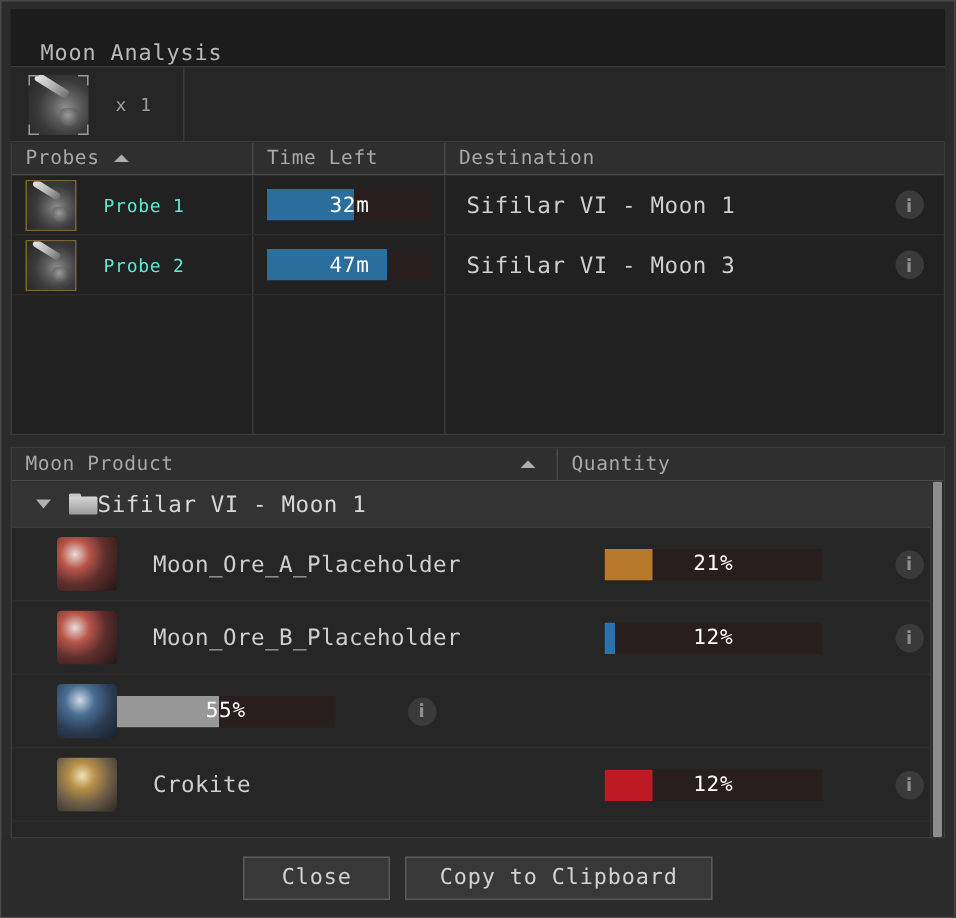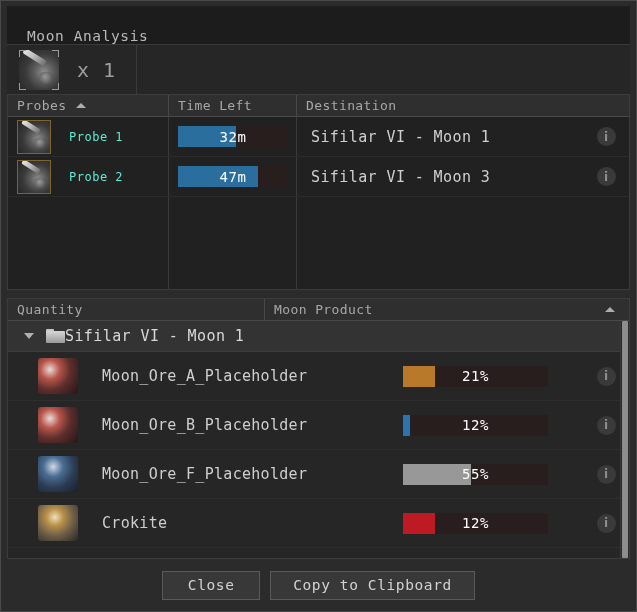--- a/index.html
+++ b/index.html
@@ -91,21 +91,21 @@
     width: 7px; height: 7px;
     border: 1px solid #9a9a9a;
   }
   .corner-frame i:nth-child(1){ left:0; top:0; border-right:none; border-bottom:none; }
   .corner-frame i:nth-child(2){ right:0; top:0; border-left:none; border-bottom:none; }
   .corner-frame i:nth-child(3){ left:0; bottom:0; border-right:none; border-top:none; }
   .corner-frame i:nth-child(4){ right:0; bottom:0; border-left:none; border-top:none; }
 
   .item-qty {
     color: #9e9e9e;
-    font-size: 20px;
+    font-size: 12px;
     font-family: "DejaVu Sans Mono", monospace;
     margin-left: 18px;
     letter-spacing: 1px;
   }
   .itemstrip-divider {
     width: 1px;
     height: 50px;
     background: #3a3a3a;
     margin-left: 20px;
   }
@@ -467,26 +467,26 @@
         </div>
         <div class="info-slot">
           <div class="info-btn">i</div>
         </div>
       </div>
     </div>
   </div>
 
   <div class="product-panel">
     <div class="col-head">
-      <div class="ch" style="flex:1">
-        <span>Quantity</span>
-      </div>
       <div class="ch" style="width:364px">
         <span>Moon Product</span>
         <span class="sort-asc" style="margin-left:auto;margin-right:14px"></span>
+      </div>
+      <div class="ch" style="flex:1">
+        <span>Quantity</span>
       </div>
     </div>
 
     <div class="product-body">
 
       <div class="group-row">
         <span class="tri-down"></span>
         <span class="folder"></span>
         <span class="group-label">Sifilar VI - Moon 1</span>
       </div>
@@ -514,21 +514,20 @@
             <span class="bar-label">12%</span>
           </div>
         </div>
         <div class="info-slot">
           <div class="info-btn">i</div>
         </div>
       </div>
 
       <div class="ore-row">
         <div class="ore-icon" id="oreicon2" style="background: radial-gradient(circle at 38% 30%, rgb(207, 217, 230) 0%, rgb(74, 109, 147) 28%, rgb(43, 60, 82) 60%, rgb(23, 32, 44) 100%), radial-gradient(circle at 72% 70%, rgb(138, 130, 116) 0%, rgb(42, 37, 32) 72%);"></div>
-        <span class="ore-name">Moon_Ore_F_Placeholder</span>
         <div class="qty-cell">
           <div class="bar" style="width:145px">
             <div class="bar-fill" id="qbar2" style="width: 47%; background: rgb(152, 152, 152);"></div>
             <span class="bar-label">55%</span>
           </div>
         </div>
         <div class="info-slot">
           <div class="info-btn">i</div>
         </div>
       </div>

